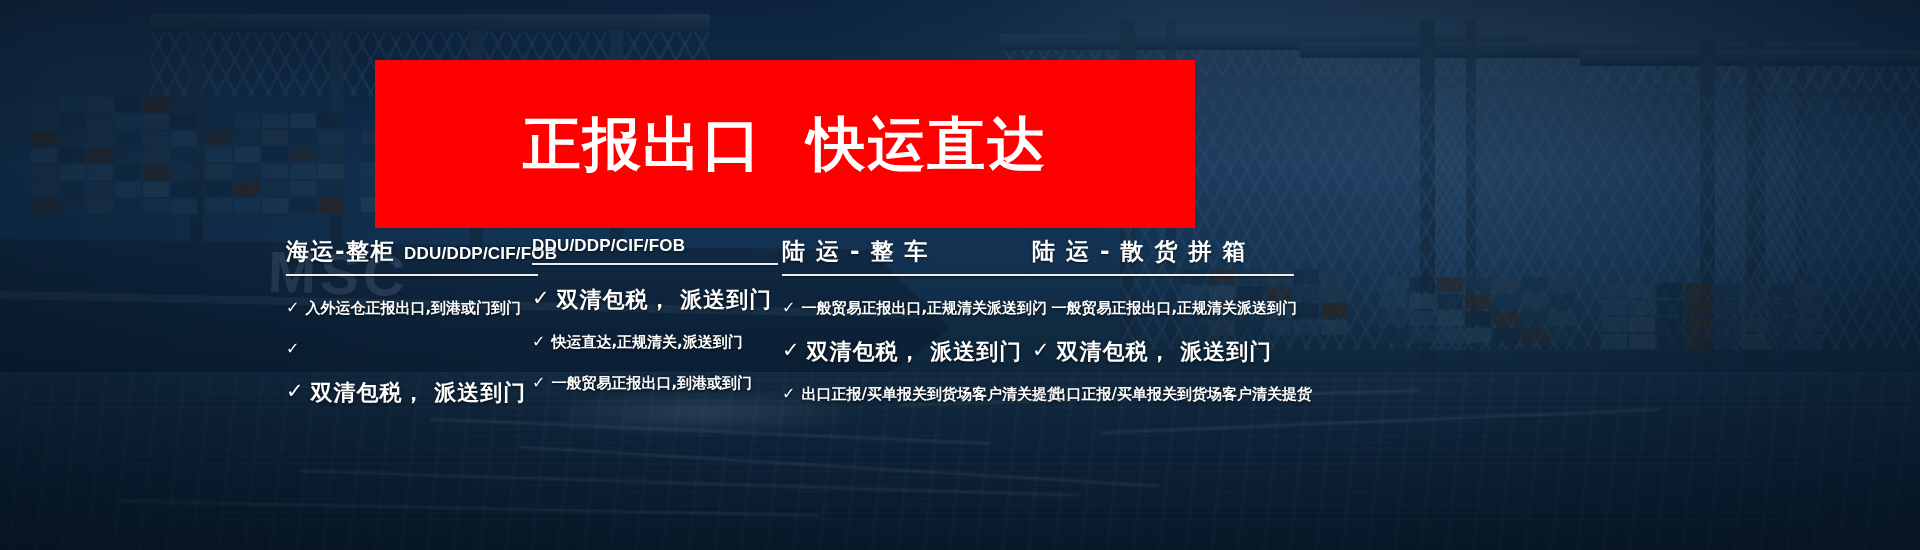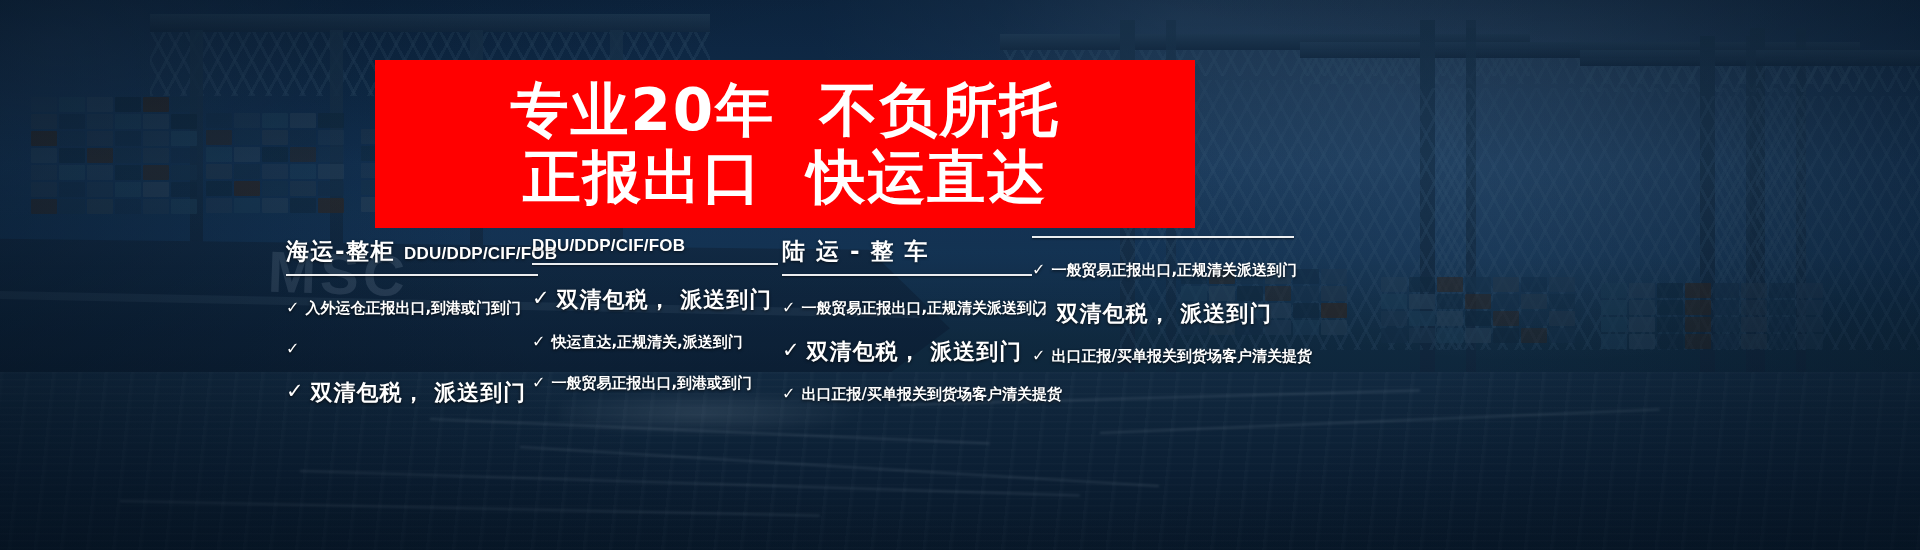--- a/index.html
+++ b/index.html
@@ -429,21 +429,20 @@
       <div class="wake" style="left: 300px; top: 470px; width: 780px; transform: rotate(1.8deg);"></div>
       <div class="wake" style="left: 900px; top: 404px; width: 520px; transform: rotate(-1.6deg);"></div>
       <div class="wake" style="left: 1100px; top: 432px; width: 560px; transform: rotate(-2.4deg);"></div>
       <div class="wake" style="left: 120px; top: 500px; width: 700px; transform: rotate(1.2deg);"></div>
     </div>
 
   <div class="bg-layer bg-tint"></div>
   <div class="bg-layer bg-vignette"></div>
 
   <div id="red-plate">
-    <div class="plate-line">专业20年  不负所托</div>
     <div class="plate-line">正报出口  快运直达</div>
   </div>
 
   <div id="columns">
       <div class="col" style="left: 286px; width: 252px;">
         <div class="col-head">
           <span class="col-title">海运-整柜</span>
           <span class="col-sub">DDU/DDP/CIF/FOB</span>
         </div>
         <div class="col-rule"></div>
@@ -495,20 +494,23 @@
             <span class="tick">✓</span>
             <span>双清包税， 派送到门</span>
           </div>
           <div class="item small">
             <span class="tick">✓</span>
             <span>出口正报/买单报关到货场客户清关提货</span>
           </div>
         </div>
       </div>
       <div class="col" style="left: 1032px; width: 262px;">
+        <div class="col-head">
+          <span class="col-title">陆 运 - 散 货 拼 箱</span>
+        </div>
         <div class="col-rule"></div>
         <div class="items">
           <div class="item small">
             <span class="tick">✓</span>
             <span>一般贸易正报出口,正规清关派送到门</span>
           </div>
           <div class="item big">
             <span class="tick">✓</span>
             <span>双清包税， 派送到门</span>
           </div>

